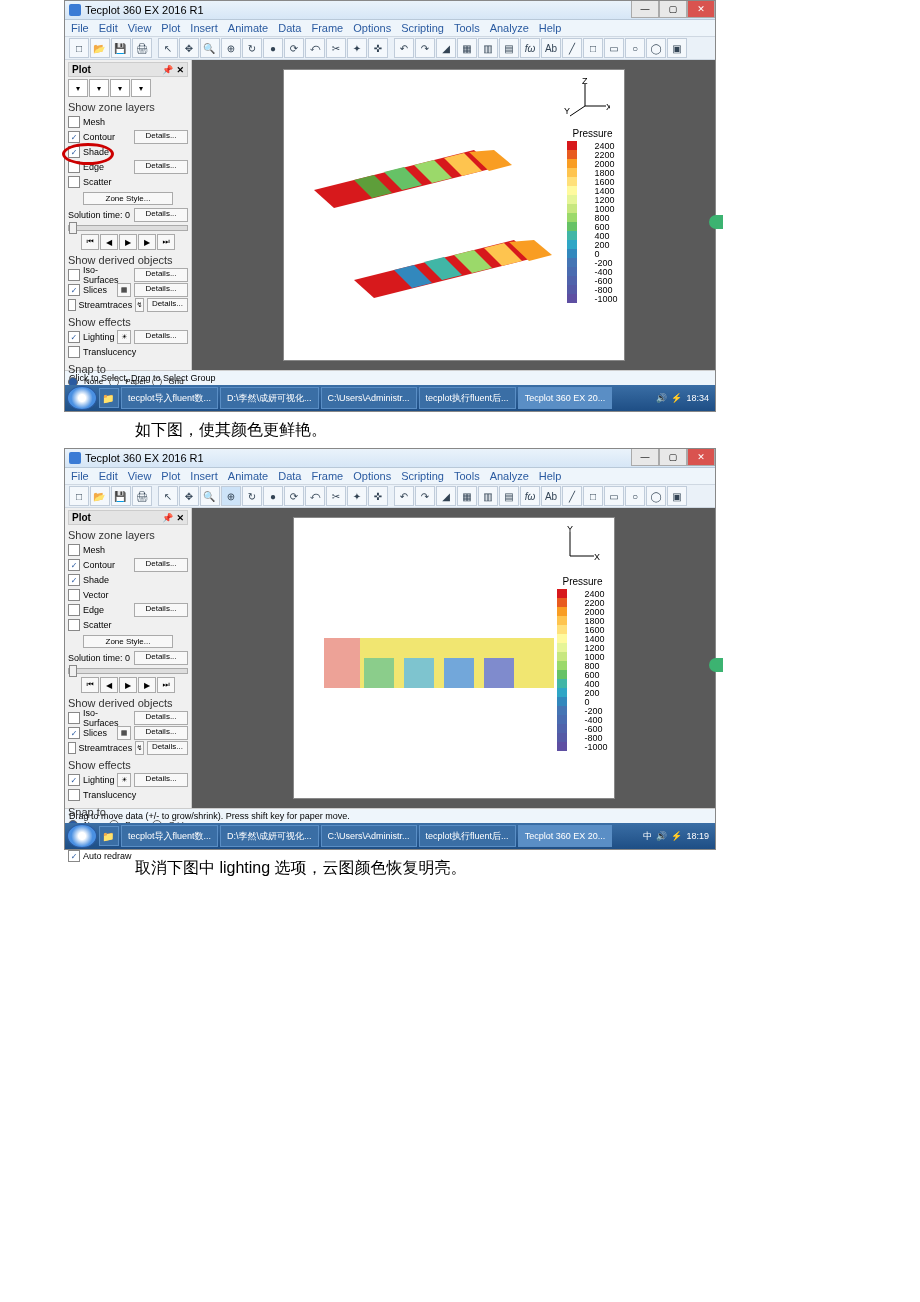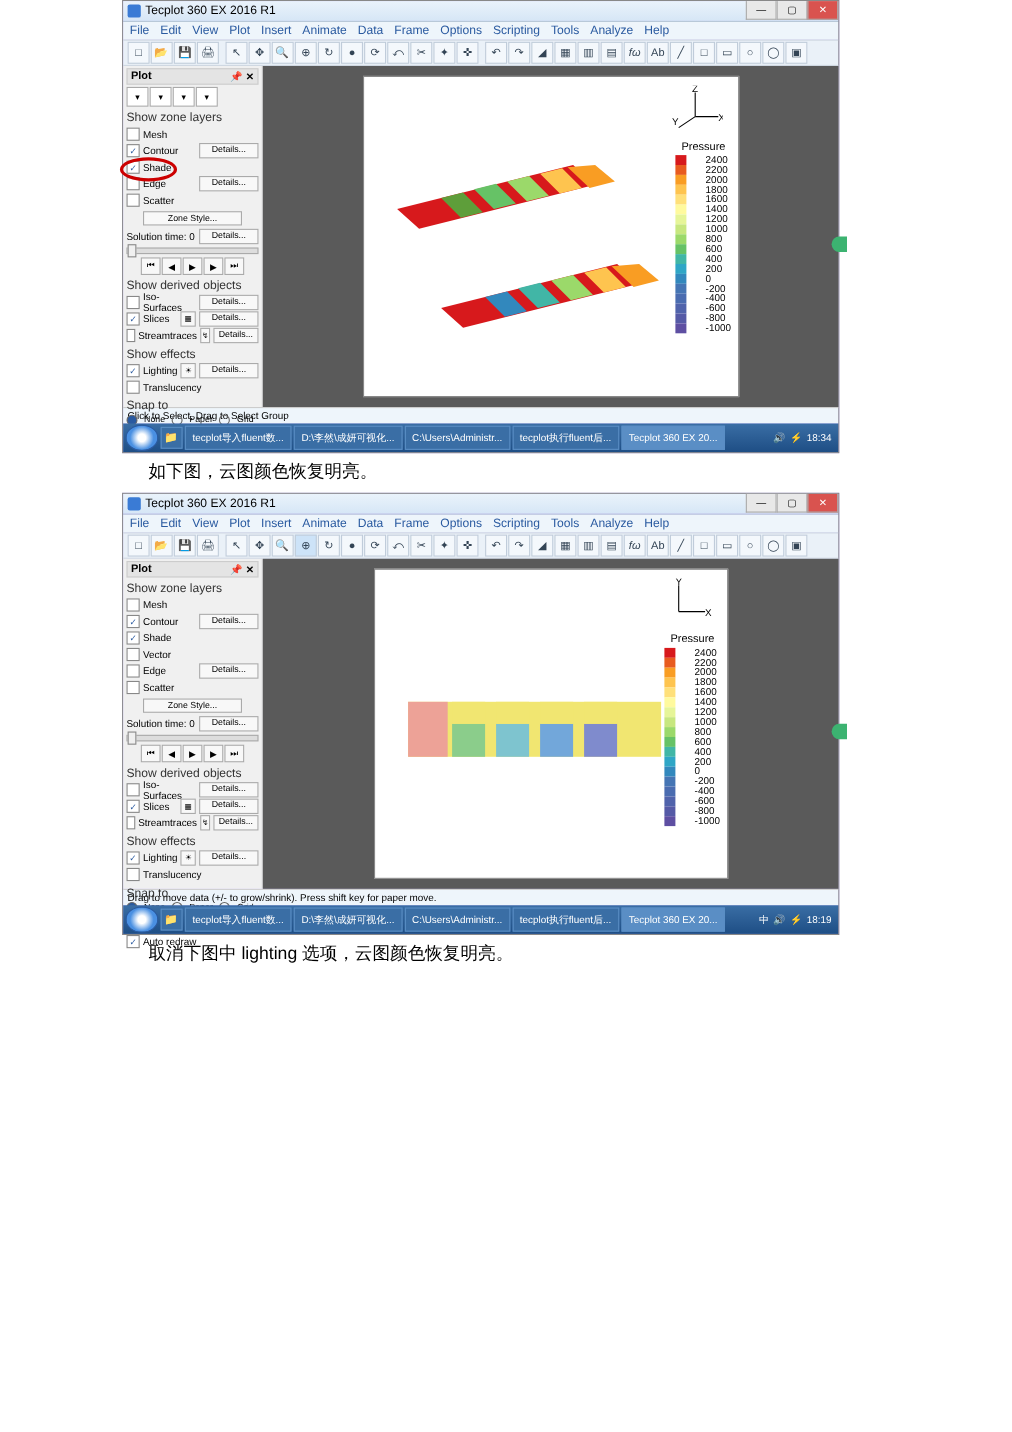--- a/index.html
+++ b/index.html
@@ -1,18 +1,18 @@
 <!DOCTYPE html>
 <html><head>
 <meta charset="utf-8">
 <style>
 body{margin:0;background:#fff;font-family:"Microsoft YaHei",SimSun,Arial,sans-serif;font-size:12px;color:#000;width:920px}
 .page{padding:0 0 20px 0}
 .doc-text{font-size:16px;padding:6px 0 6px 135px;line-height:1.5}
-.shot{margin-left:111px;width:650px;border:1px solid #888;background:#c4b5fd;position:relative}
+.shot{margin-left:64px;width:650px;border:1px solid #888;background:#fca5a5;position:relative}
 .titlebar{height:18px;background:linear-gradient(#eaf3fb,#d6e6f6);border-bottom:1px solid #b8c8d8;display:flex;align-items:center;font-size:11px;padding-left:4px}
 .titlebar .ticon{width:12px;height:12px;background:#3a7bd5;margin-right:4px;border-radius:2px}
 .winbtns{position:absolute;right:0;top:0;display:flex}
 .winbtn{width:26px;height:16px;border:1px solid #aaa;border-top:none;font-size:9px;display:flex;align-items:center;justify-content:center;background:#e8e8e8}
 .winbtn.close{background:#d9534f;color:#fff}
 .menubar{height:16px;background:#eef5fb;display:flex;gap:10px;padding-left:6px;font-size:11px;color:#2a5aa0;align-items:center}
 .menubar span{cursor:default}
 .toolbar{height:22px;background:#eaf1f8;border-top:1px solid #cfd8e2;border-bottom:1px solid #cfd8e2;display:flex;align-items:center;gap:1px;padding-left:4px}
 .tbtn{width:18px;height:18px;border:1px solid #c0ccda;background:#f4f8fc;display:flex;align-items:center;justify-content:center;font-size:10px;color:#345}
 .body{display:flex;height:310px}
@@ -36,21 +36,21 @@
 .circmark{position:absolute;border:3px solid #c00;border-radius:50%;width:46px;height:16px;pointer-events:none}
 .canvas{flex:1;background:#5a5a5a;display:flex;align-items:center;justify-content:center;position:relative}
 .frame{background:#fff;border:1px solid #888;position:relative}
 .frame.f1{width:340px;height:290px}
 .frame.f2{width:320px;height:280px}
 .axis{position:absolute;top:8px;font-size:10px}
 .axis3d{right:14px}
 .axis2d{right:14px}
 .legend{position:absolute;right:6px;background:transparent;font-size:9px}
 .legend .ltitle{text-align:center;margin-bottom:2px;font-size:10px}
-.legend .lrow{display:flex;align-items:flex-end;gap:17px;height:9px}
+.legend .lrow{display:flex;align-items:center;gap:17px;height:9px}
 .legend .lsw{width:10px;height:9px}
 .statusbar{height:14px;background:#eef5fb;border-top:1px solid #ccc;font-size:9px;padding-left:4px;display:flex;align-items:center}
 .taskbar{height:26px;background:linear-gradient(#3a6ea5,#1e4e85);display:flex;align-items:center;gap:2px;padding:0 2px;position:relative}
 .startbtn{width:28px;height:22px;border-radius:50%;background:radial-gradient(circle,#fff 20%,#4a90e2 60%);border:1px solid #2a5aa0}
 .tbitem{height:20px;padding:0 6px;background:#3a6ea5;border:1px solid #5a8ec5;color:#fff;font-size:9px;display:flex;align-items:center;gap:3px;max-width:90px;overflow:hidden;white-space:nowrap}
 .tbitem.active{background:#5a8ec5}
 .tray{margin-left:auto;display:flex;align-items:center;gap:4px;color:#fff;font-size:9px;padding-right:4px}
 .slider{height:4px;background:#ddd;border:1px solid #aaa;margin:3px 0;position:relative}
 .thumb{width:6px;height:10px;background:#f0f0f0;border:1px solid #888;position:absolute;top:-4px;left:0}
 .minibtn{width:12px;height:12px;border:1px solid #aaa;background:#f8f8f8;font-size:7px;display:inline-flex;align-items:center;justify-content:center}
@@ -336,21 +336,21 @@
     <div class="tbitem">tecplot执行fluent后...</div>
     <div class="tbitem active">Tecplot 360 EX 20...</div>
     <div class="tray">
       <span>🔊</span>
       <span>⚡</span>
       <span>18:34</span>
     </div>
   </div>
 </div>
 
-<div class="doc-text">如下图，云图颜色恢复明亮。</div>
+<div class="doc-text">如下图，使其颜色更鲜艳。</div>
 
 <div class="shot">
   <div class="titlebar">
     <span class="ticon"></span>
     <span>Tecplot 360 EX 2016 R1</span>
     <div class="winbtns">
       <div class="winbtn">—</div>
       <div class="winbtn">▢</div>
       <div class="winbtn close">✕</div>
     </div>

